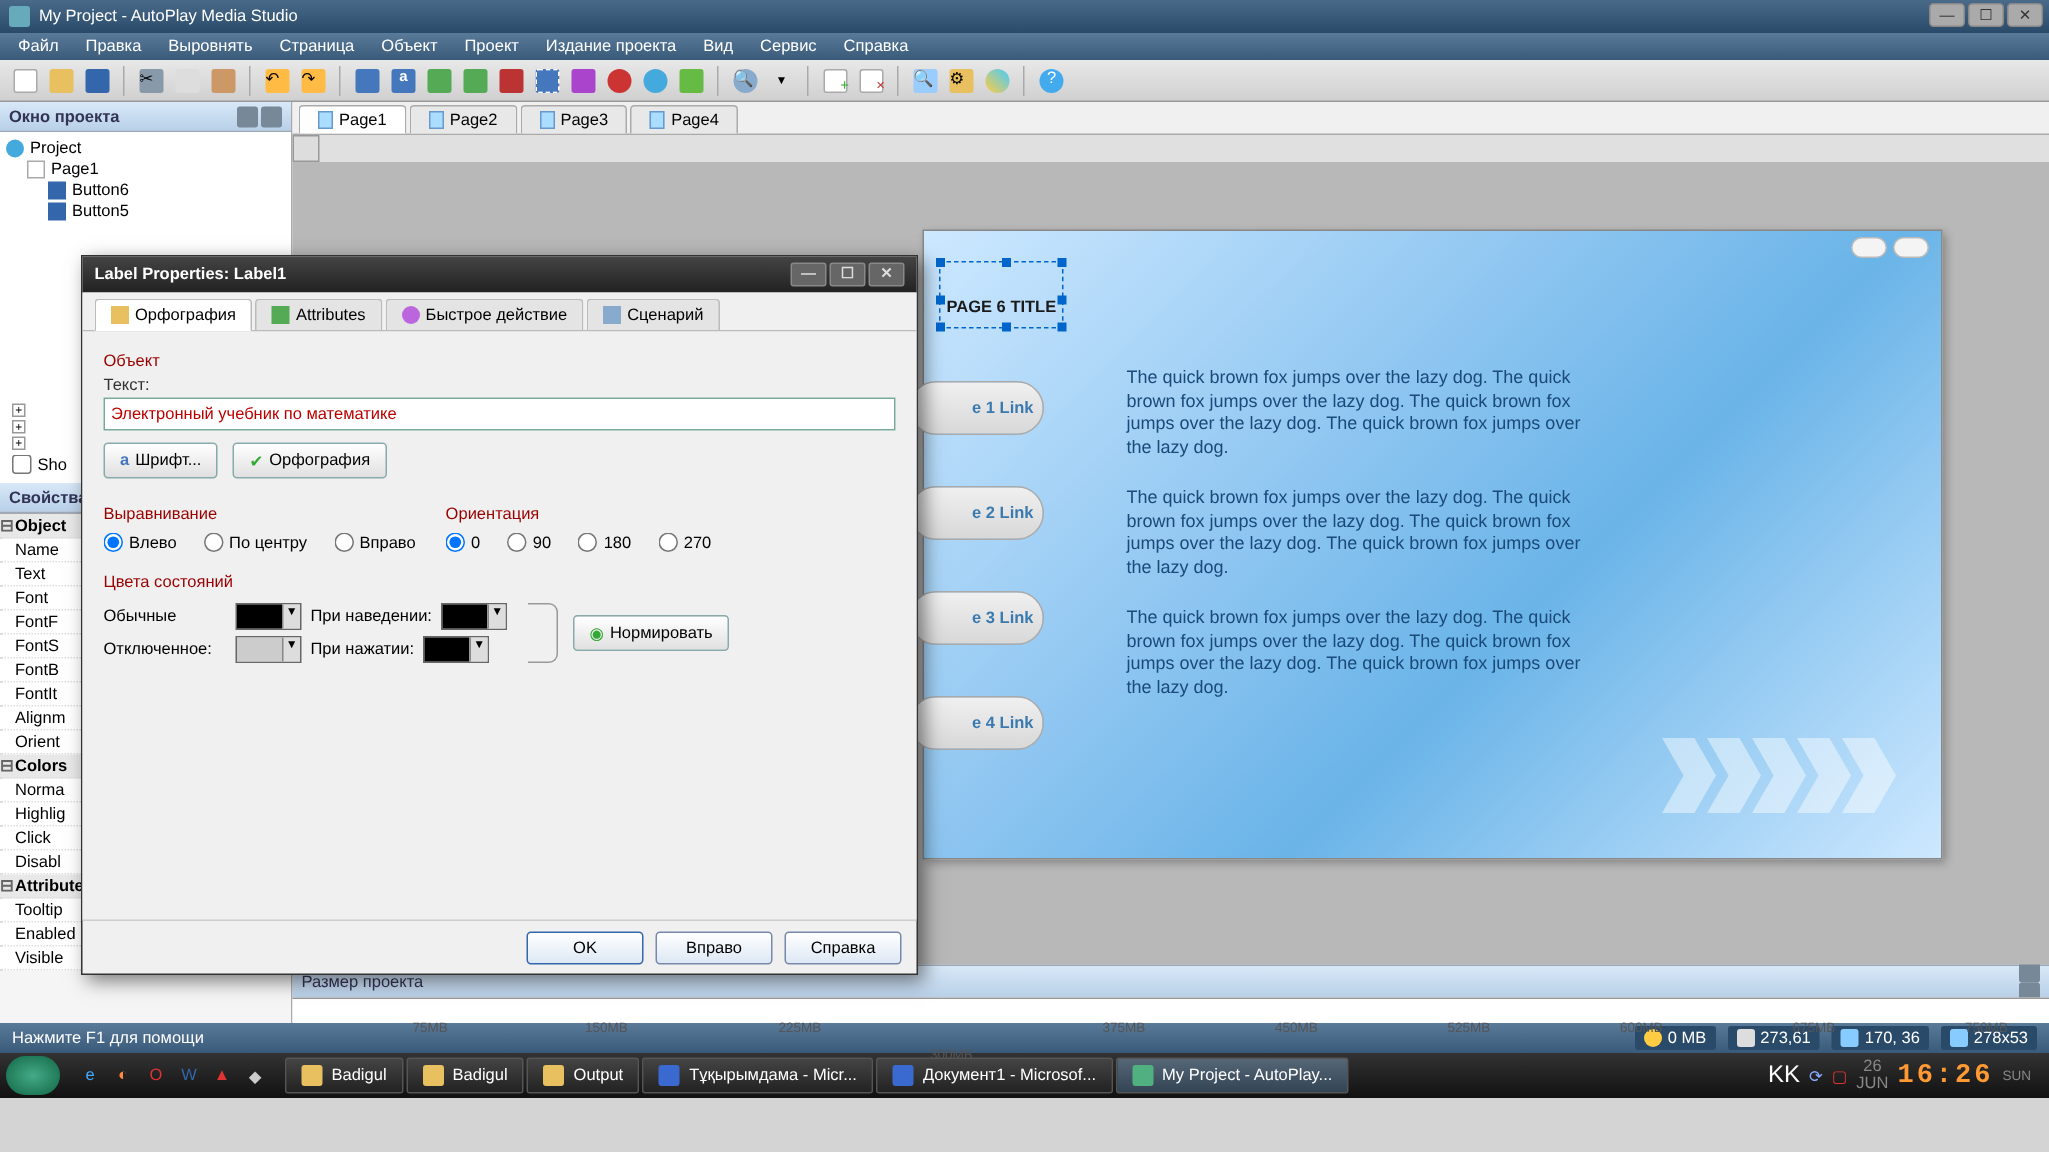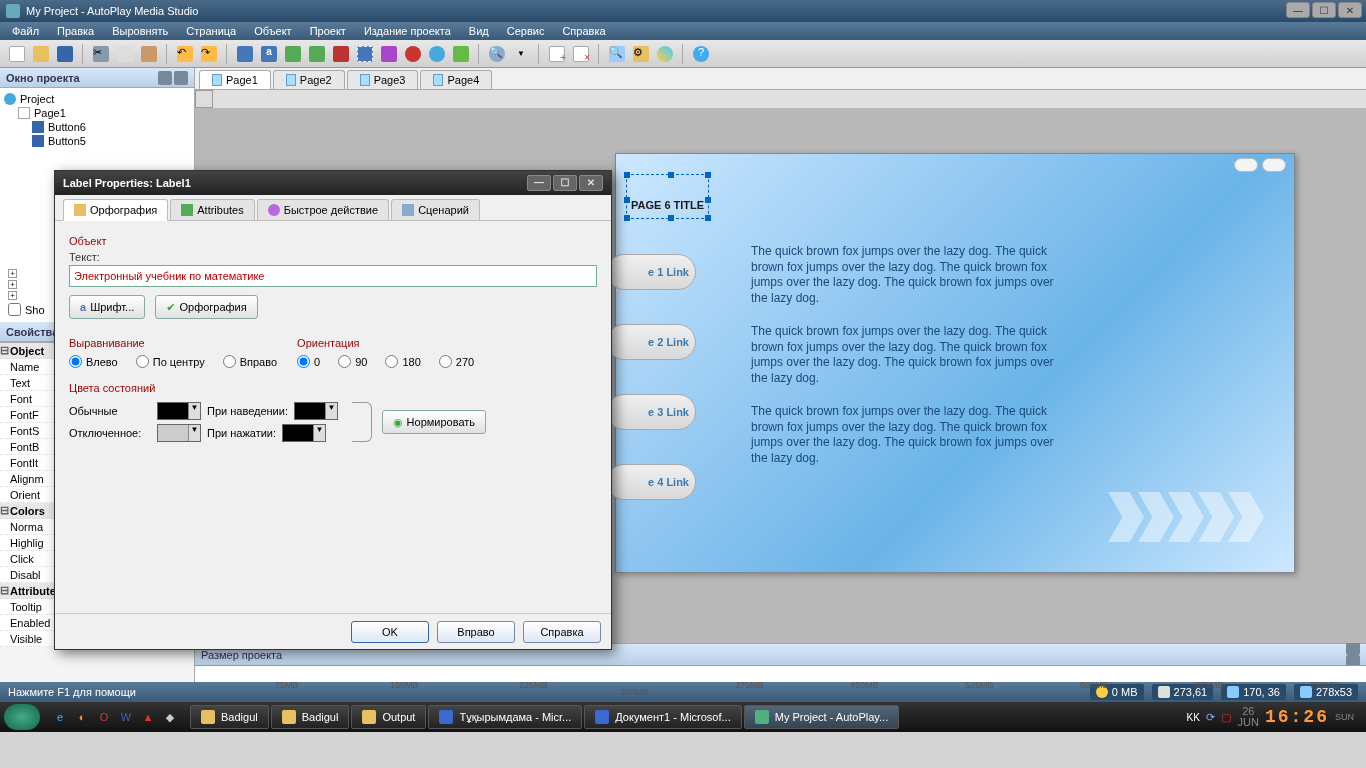--- a/index.html
+++ b/index.html
@@ -444,21 +444,21 @@
       <span>Размер проекта</span>
       <div class="phicons" style="margin-left:auto">
         <div class="phicon"></div>
         <div class="phicon"></div>
       </div>
     </div>
     <div class="size-ruler" id="size-ruler">
         <span class="tick" style="left: 80px; top: 14px;">75MB</span>
         <span class="tick" style="left: 195px; top: 14px;">150MB</span>
         <span class="tick" style="left: 324px; top: 14px;">225MB</span>
-        <span class="tick" style="left: 425px; top: 21px;">300MB</span>
+        <span class="tick" style="left: 425px; top: 32px;">300MB</span>
         <span class="tick" style="left: 540px; top: 14px;">375MB</span>
         <span class="tick" style="left: 655px; top: 14px;">450MB</span>
         <span class="tick" style="left: 770px; top: 14px;">525MB</span>
         <span class="tick" style="left: 885px; top: 14px;">600MB</span>
         <span class="tick" style="left: 1000px; top: 14px;">675MB</span>
         <span class="tick" style="left: 1115px; top: 14px;">750MB</span>
       </div>
   </div>
 </div>
 
@@ -526,21 +526,21 @@
       <div class="task-item">
         <span class="task-icon" style="background:#3a6ad0"></span>
         <span>Документ1 - Microsof...</span>
       </div>
       <div class="task-item active">
         <span class="task-icon" style="background:#50b080"></span>
         <span>My Project - AutoPlay...</span>
       </div>
     </div>
   <div class="tray">
-    <span style="font-size:10px">KK</span>
+    <span style="font-size:16px">KK</span>
     <span style="color:#8af">⟳</span>
     <span style="color:#d33">▢</span>
     <div style="text-align:center;font-size:8px;color:#888;line-height:1">
       <div>26</div>
         <div>JUN</div>
     </div>
     <span class="clock">16:26</span>
     <span style="font-size:9px;color:#888">SUN</span>
   </div>
 </div>

